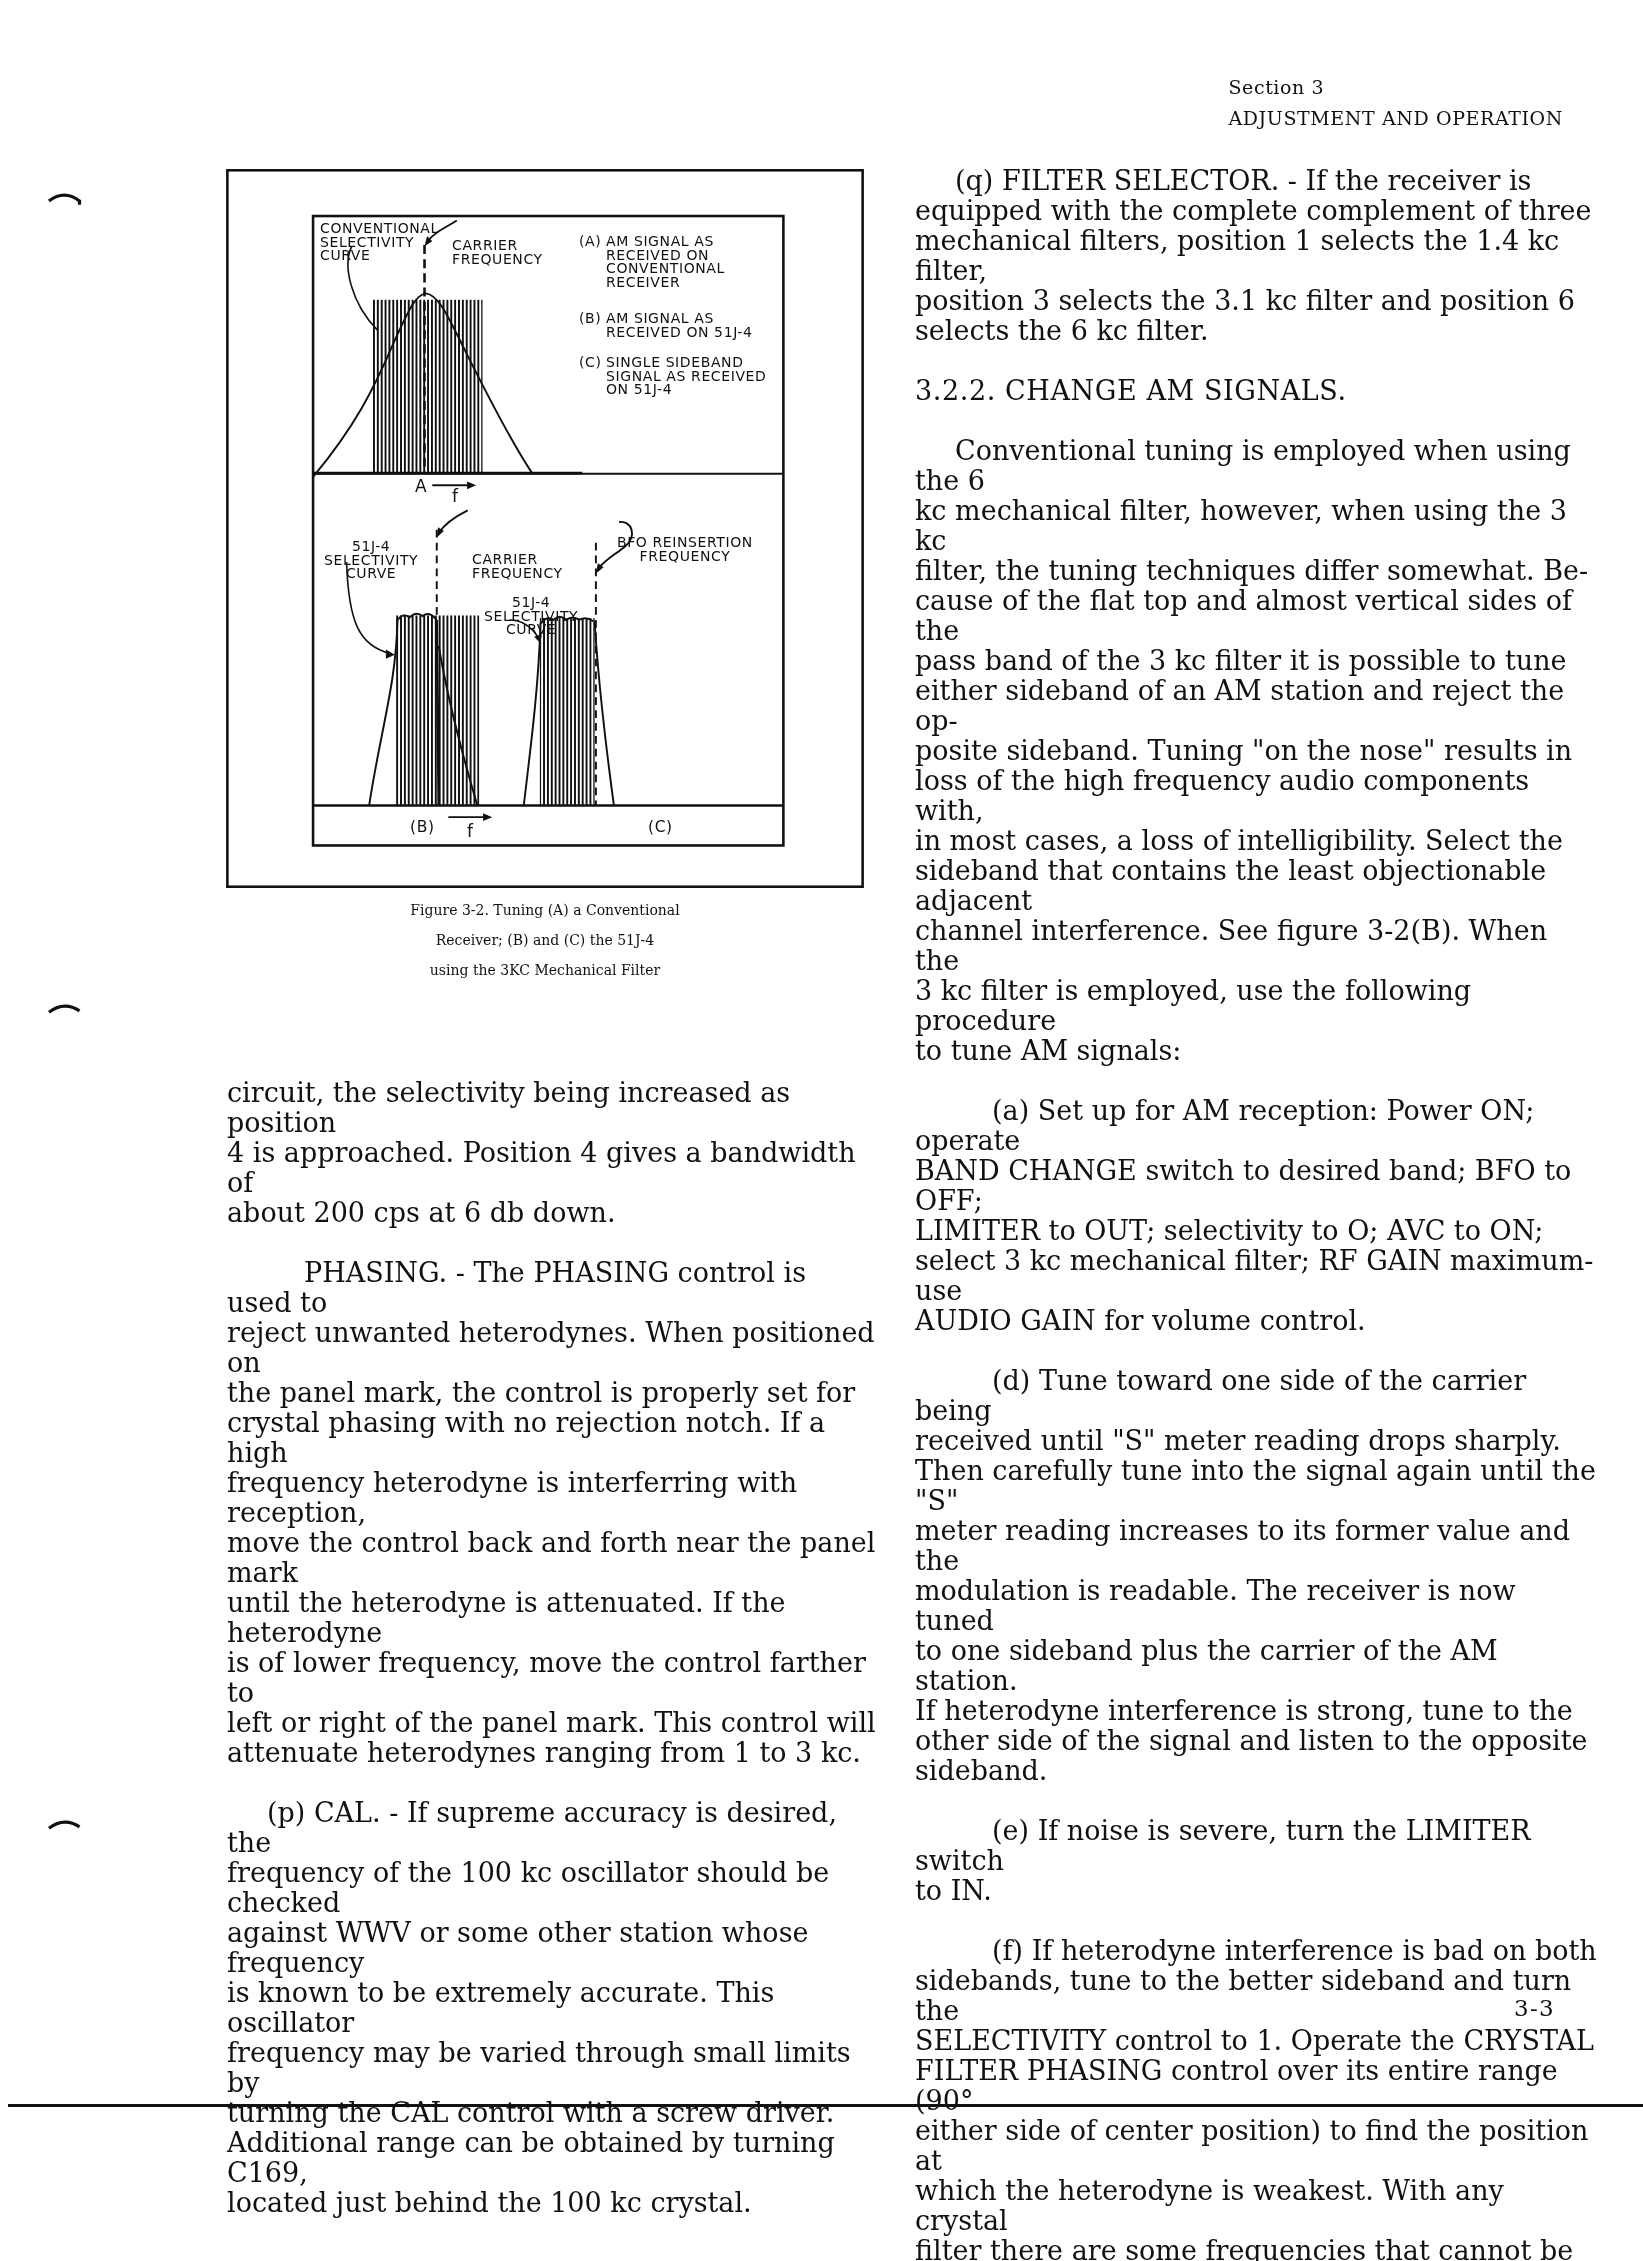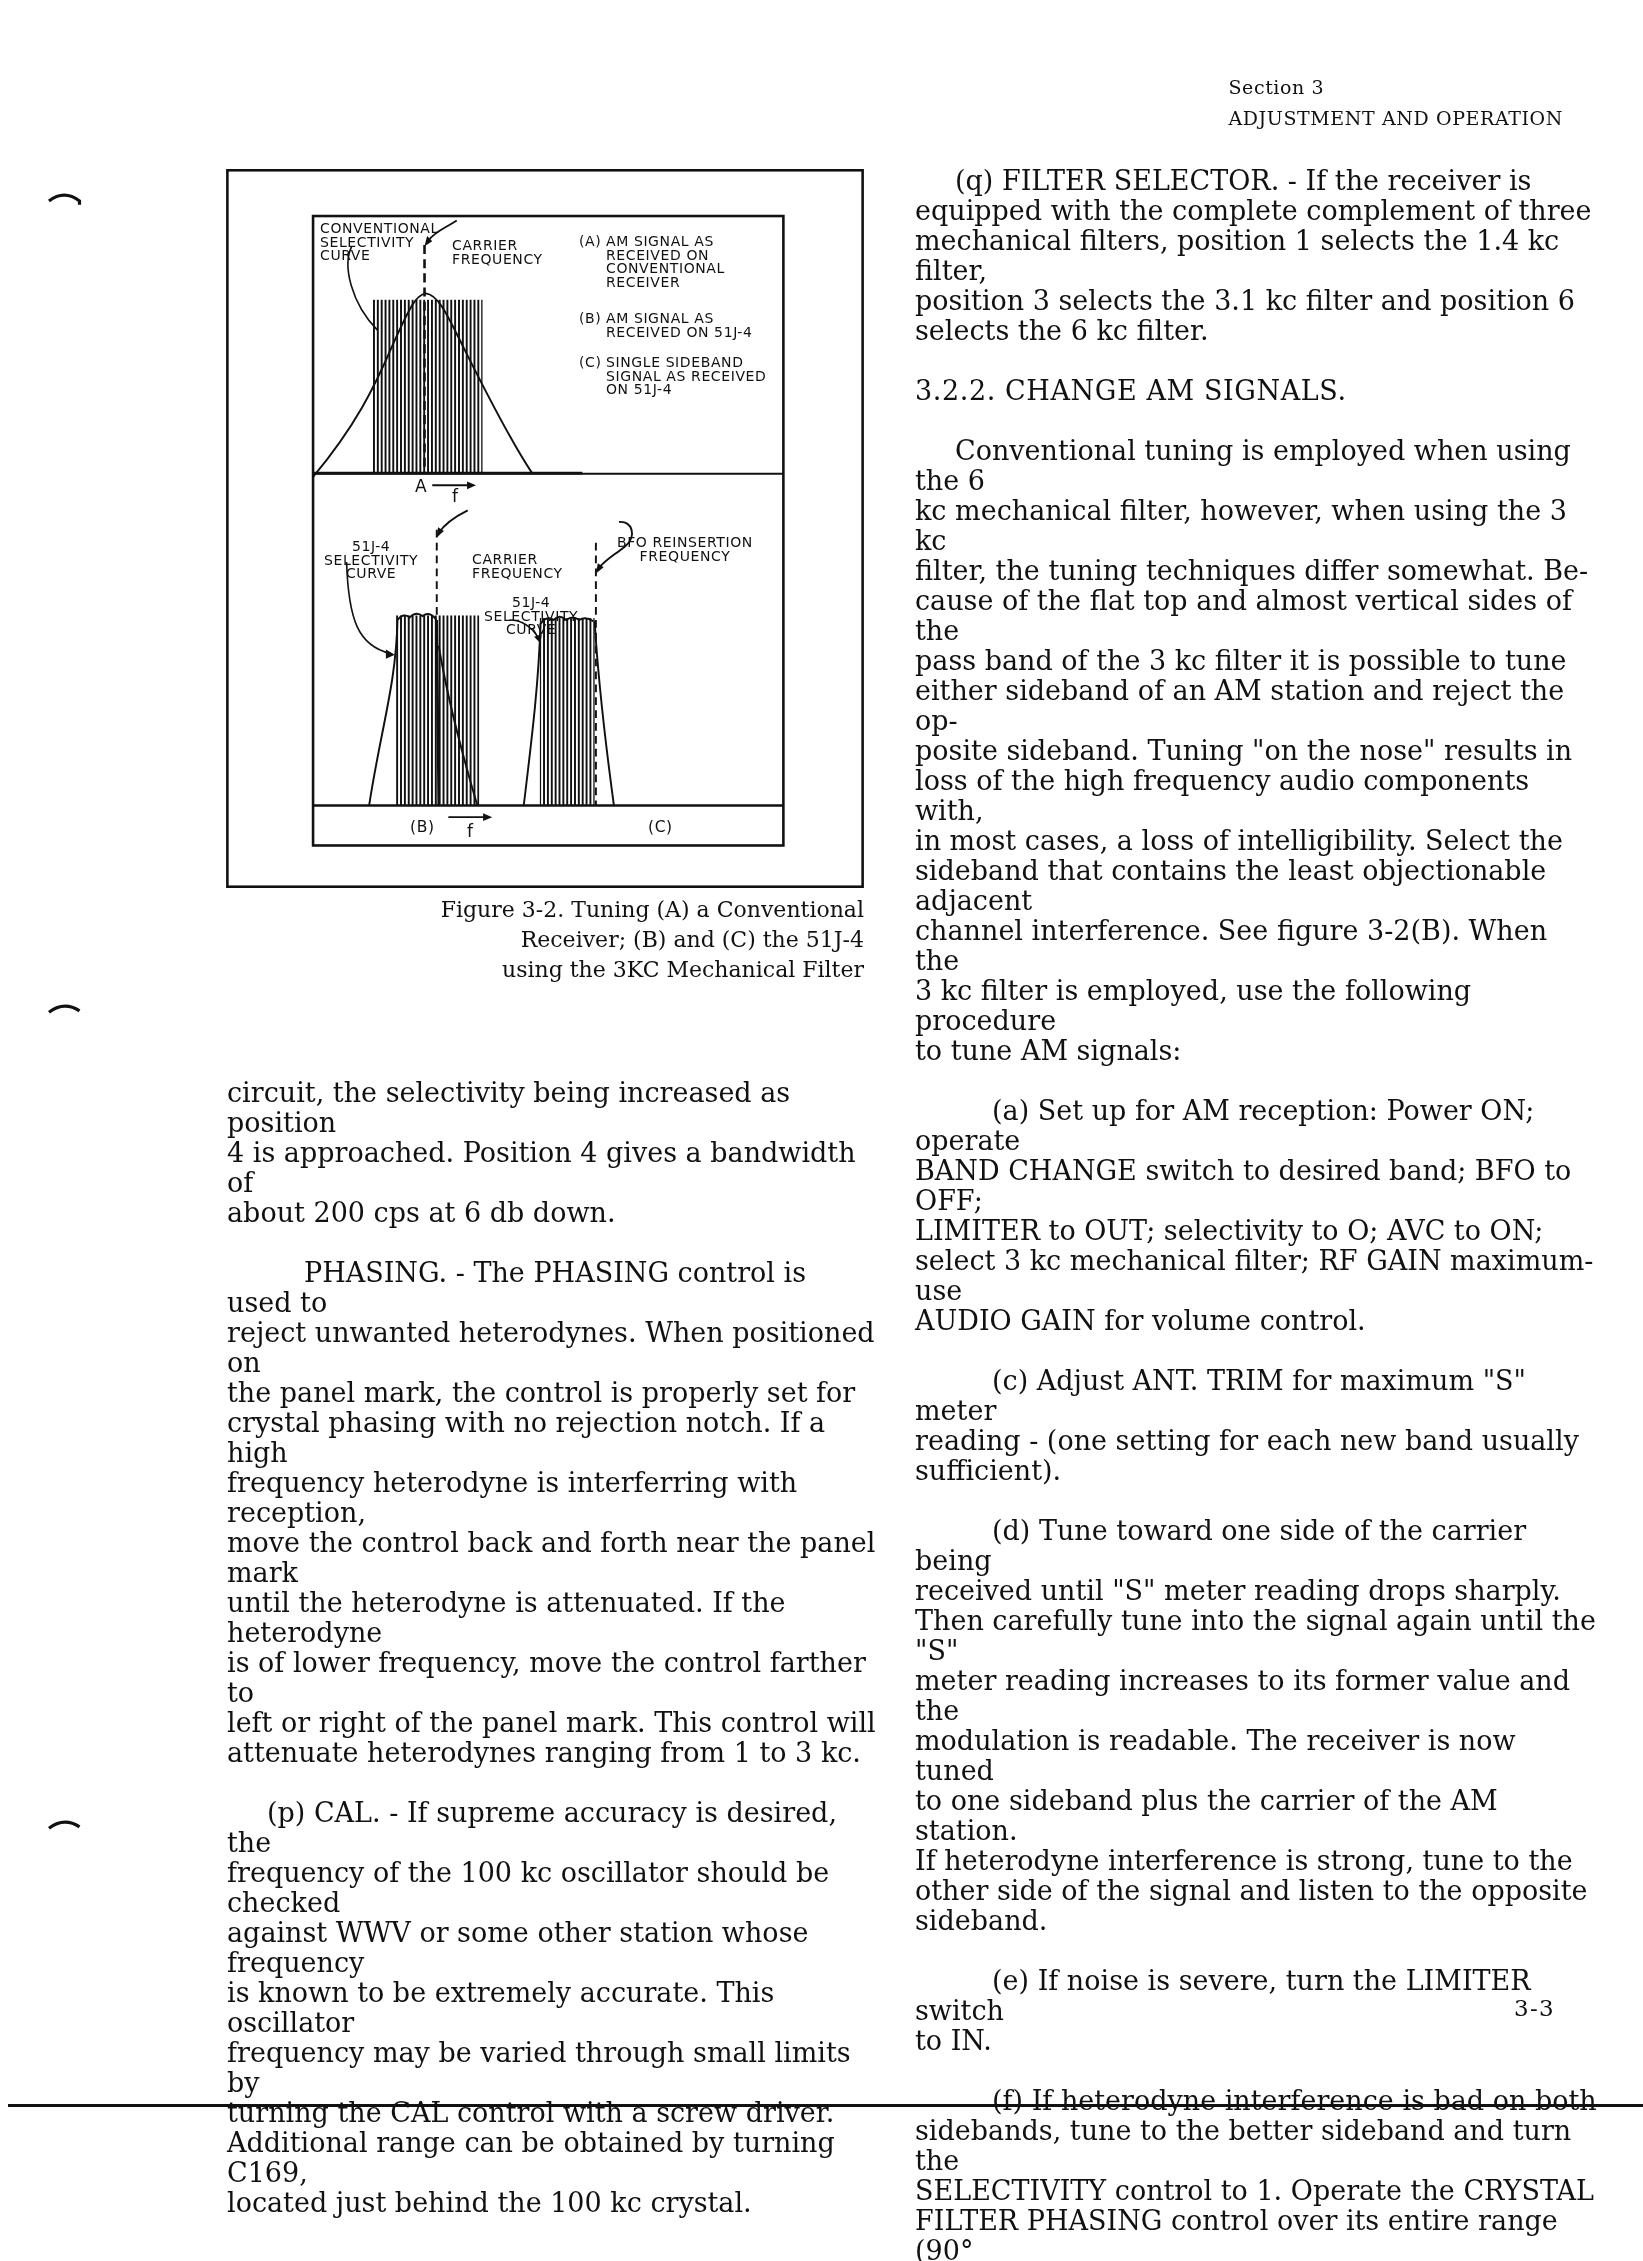--- a/index.html
+++ b/index.html
@@ -5,21 +5,21 @@
   html, body { margin: 0; padding: 0; background: #ffffff; }
   body { width: 1644px; height: 2261px; position: relative; overflow: hidden;
          font-family: "DejaVu Serif", "Liberation Serif", serif; color: #111; }
   .abs { position: absolute; }
   .hdr { right: 81px; text-align: left; font-size: 19px; letter-spacing: 0.6px; line-height: 31px; }
   .col { position: absolute; font-size: 27px; line-height: 30px; }
   .col p { margin: 0 0 30px 0; white-space: pre-line; }
   .col p.ind1 { text-indent: 40px; }
   .col p.ind3 { text-indent: 77px; }
   .col p.head { letter-spacing: 0.6px; }
-  .caption { text-align: right; font-size: 22px; line-height: 30px; white-space: pre-line; }
+  .caption { text-align: center; font-size: 14px; line-height: 30px; white-space: pre-line; }
   .fig-label { font-family: "DejaVu Sans", "Liberation Sans", sans-serif; font-size: 14px; line-height: 13.5px;
                letter-spacing: 0.6px; white-space: pre-line; text-transform: uppercase; }
   .pageno { font-size: 23px; letter-spacing: 1.3px; }
   .rule { background: #111; }
   .punch { width: 39px; height: 14px; }
 </style>
 </head>
 <body>
 
 <svg class="abs punch" style="left:46px;top:192px;" viewBox="0 0 60 22">
@@ -180,23 +180,20 @@
 in most cases, a loss of intelligibility.  Select the
 sideband that contains the least objectionable adjacent
 channel interference.  See figure 3-2(B).  When the
 3 kc filter is employed, use the following procedure
 to tune AM signals:</p>
   <p class="ind3">(a)  Set up for AM reception:  Power ON; operate
 BAND CHANGE switch to desired band; BFO to OFF;
 LIMITER to OUT; selectivity to O; AVC to ON;
 select 3 kc mechanical filter; RF GAIN maximum-use
 AUDIO GAIN for volume control.</p>
-  <p class="ind3">(c)  Adjust ANT. TRIM for maximum "S" meter
-reading - (one setting for each new band usually
-sufficient).</p>
   <p class="ind3">(d)  Tune toward one side of the carrier being
 received until "S" meter reading drops sharply.
 Then carefully tune into the signal again until the "S"
 meter reading increases to its former value and the
 modulation is readable.  The receiver is now tuned
 to one sideband plus the carrier of the AM station.
 If heterodyne interference is strong, tune to the
 other side of the signal and listen to the opposite
 sideband.</p>
   <p class="ind3">(e)  If noise is severe, turn the LIMITER switch

